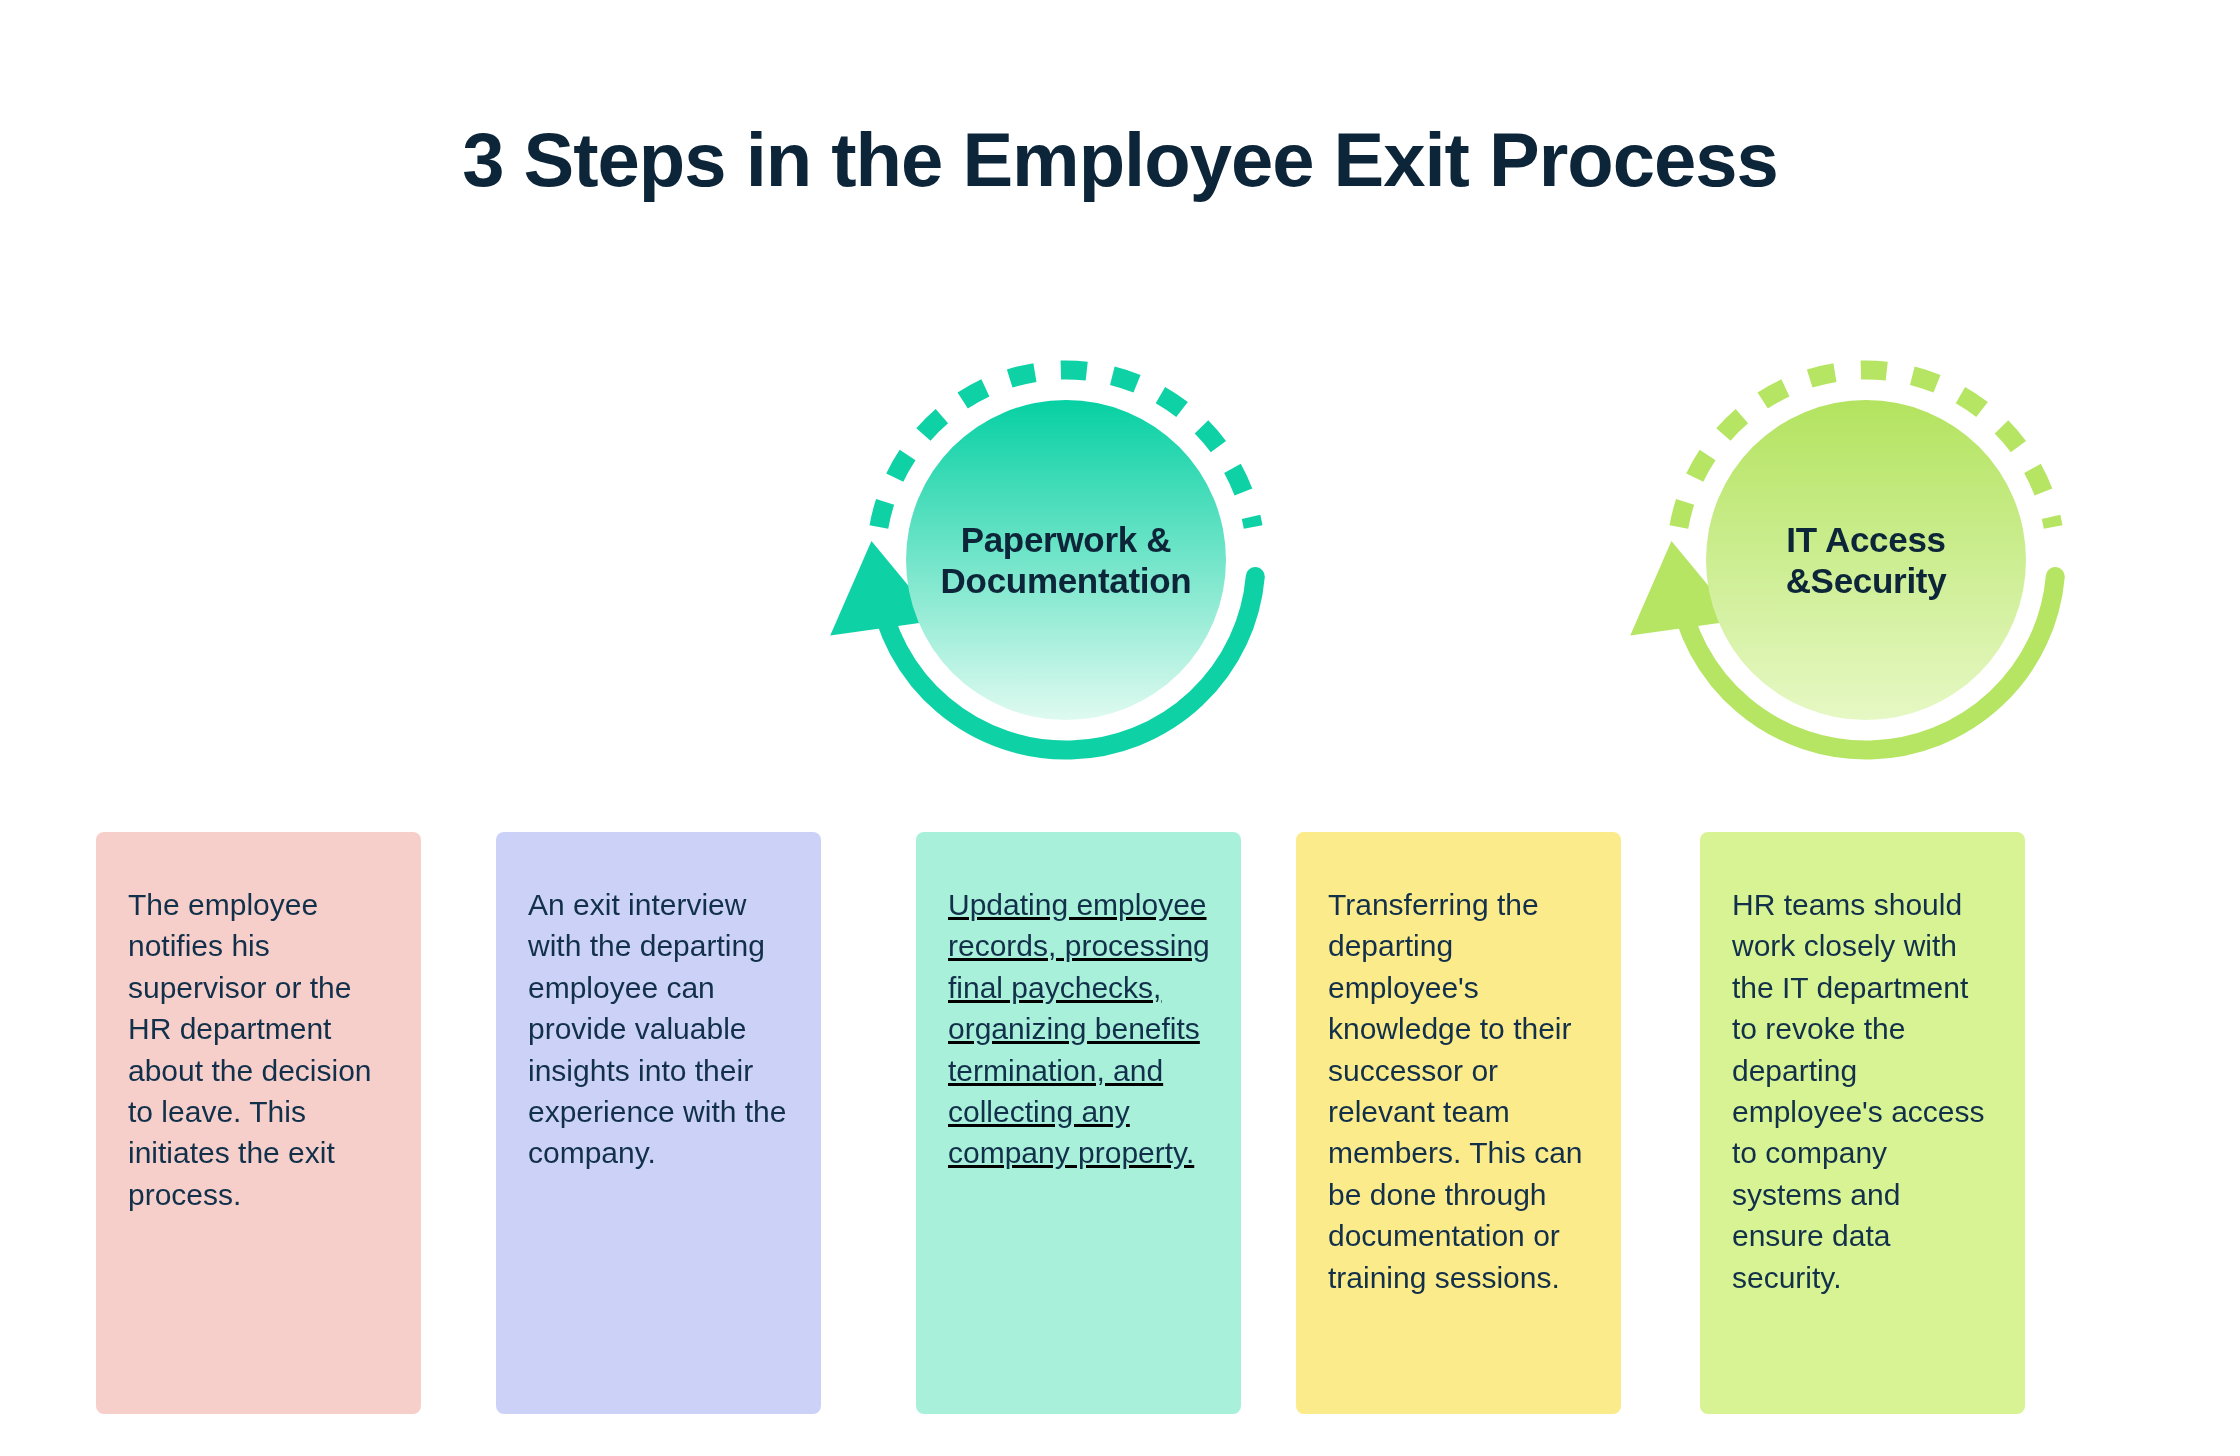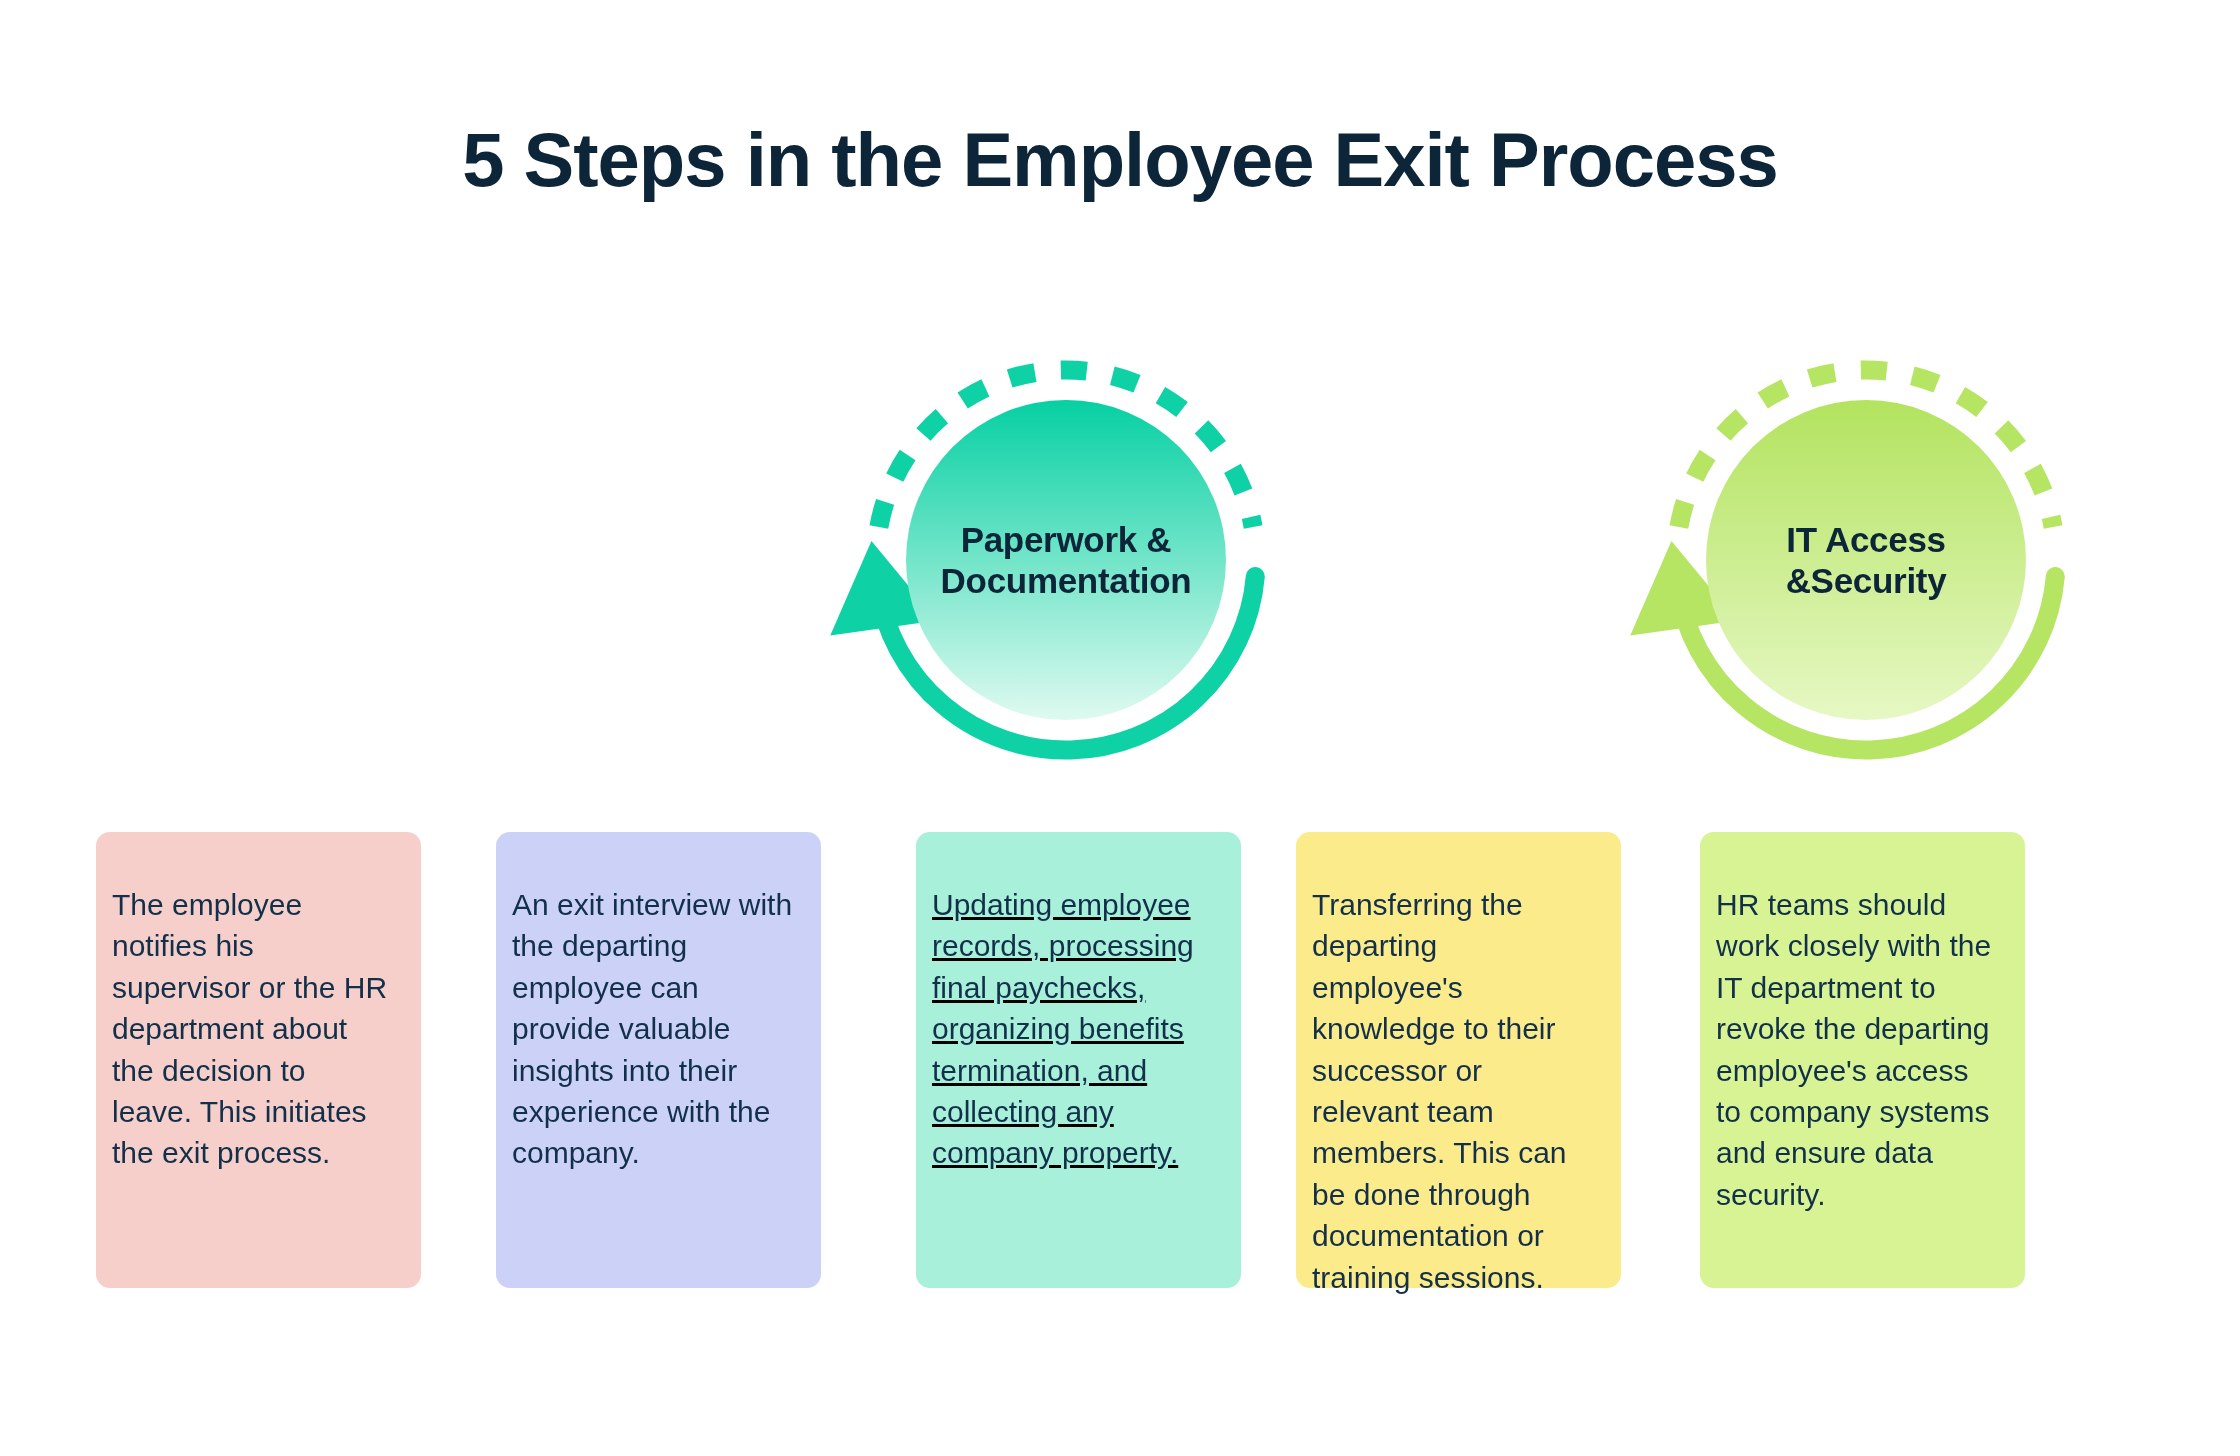--- a/index.html
+++ b/index.html
@@ -59,36 +59,36 @@
   
   #cards-row{
     position:absolute;
     top:832px;left:0;
     width:2240px;height:530px;
   }
   .desc-card{
     position:absolute;
     top:0;
     width:325px;
-    height:456px;
-    border-radius:14px;
+    height:582px;
+    border-radius:8px;
     box-sizing:border-box;
-    padding:52px 28px 20px 16px;
+    padding:52px 28px 20px 32px;
   }
   .desc-card-text{
     font-size:30px;
     line-height:1.38;
     color:#12304a;
     font-weight:500;
   }
 </style>
 </head>
 <body>
 
-<div id="page-title">5 Steps in the Employee Exit Process</div>
+<div id="page-title">3 Steps in the Employee Exit Process</div>
 
 <div id="steps-row">
     <div class="step-unit" style="left: 836px;">
       <svg class="ring-svg" viewBox="0 0 460 460">
         <path d="M 42.88652692768048 197.00684624328323 A 190 190 0 0 1 417.1134730723195 197.00684624328323" fill="none" stroke="#0ed2a5" stroke-width="19" stroke-linecap="butt" stroke-dasharray="26 26"></path>
         <path d="M 419.27699263743165 246.55959112205505 A 190 190 0 0 1 41.84906693910165 256.4428891824125" fill="none" stroke="#0ed2a5" stroke-width="19" stroke-linecap="round"></path>
         <polygon points="0,-46 54,42 -54,42" fill="#0ed2a5" transform="translate(41.84906693910165,256.4428891824125) rotate(352)"></polygon>
       </svg>
       <div class="step-disc" style="background: linear-gradient(rgb(6, 208, 163) 0%, rgb(223, 250, 240) 100%);">
         <div class="step-disc-label">Paperwork &amp; Documentation</div>

